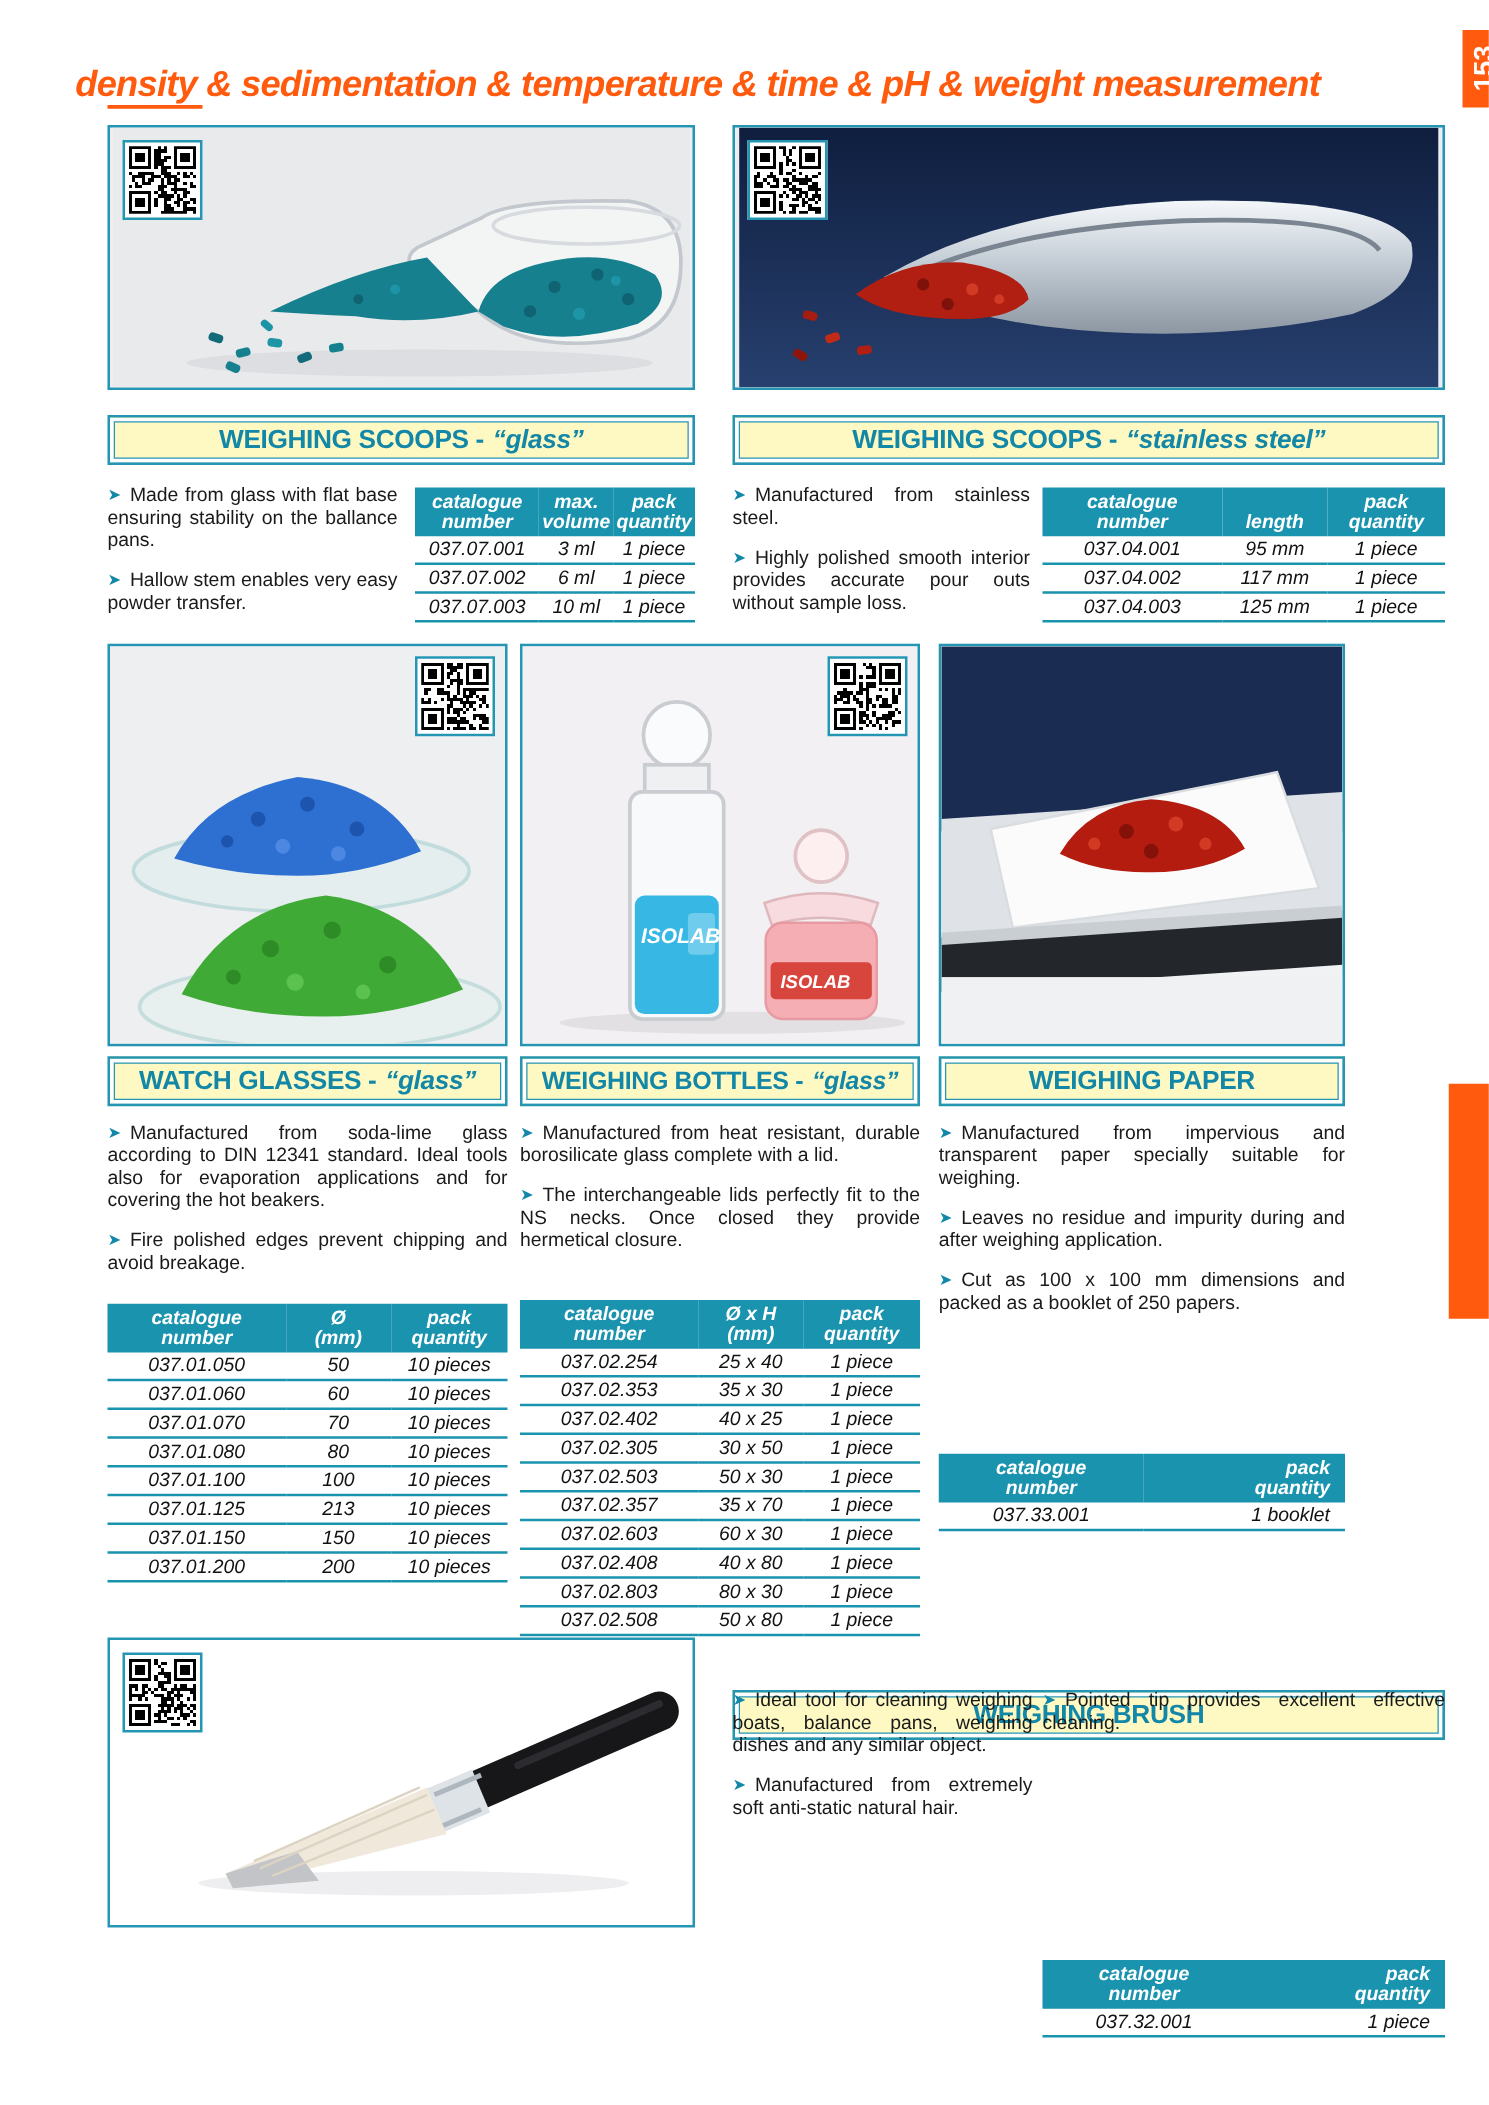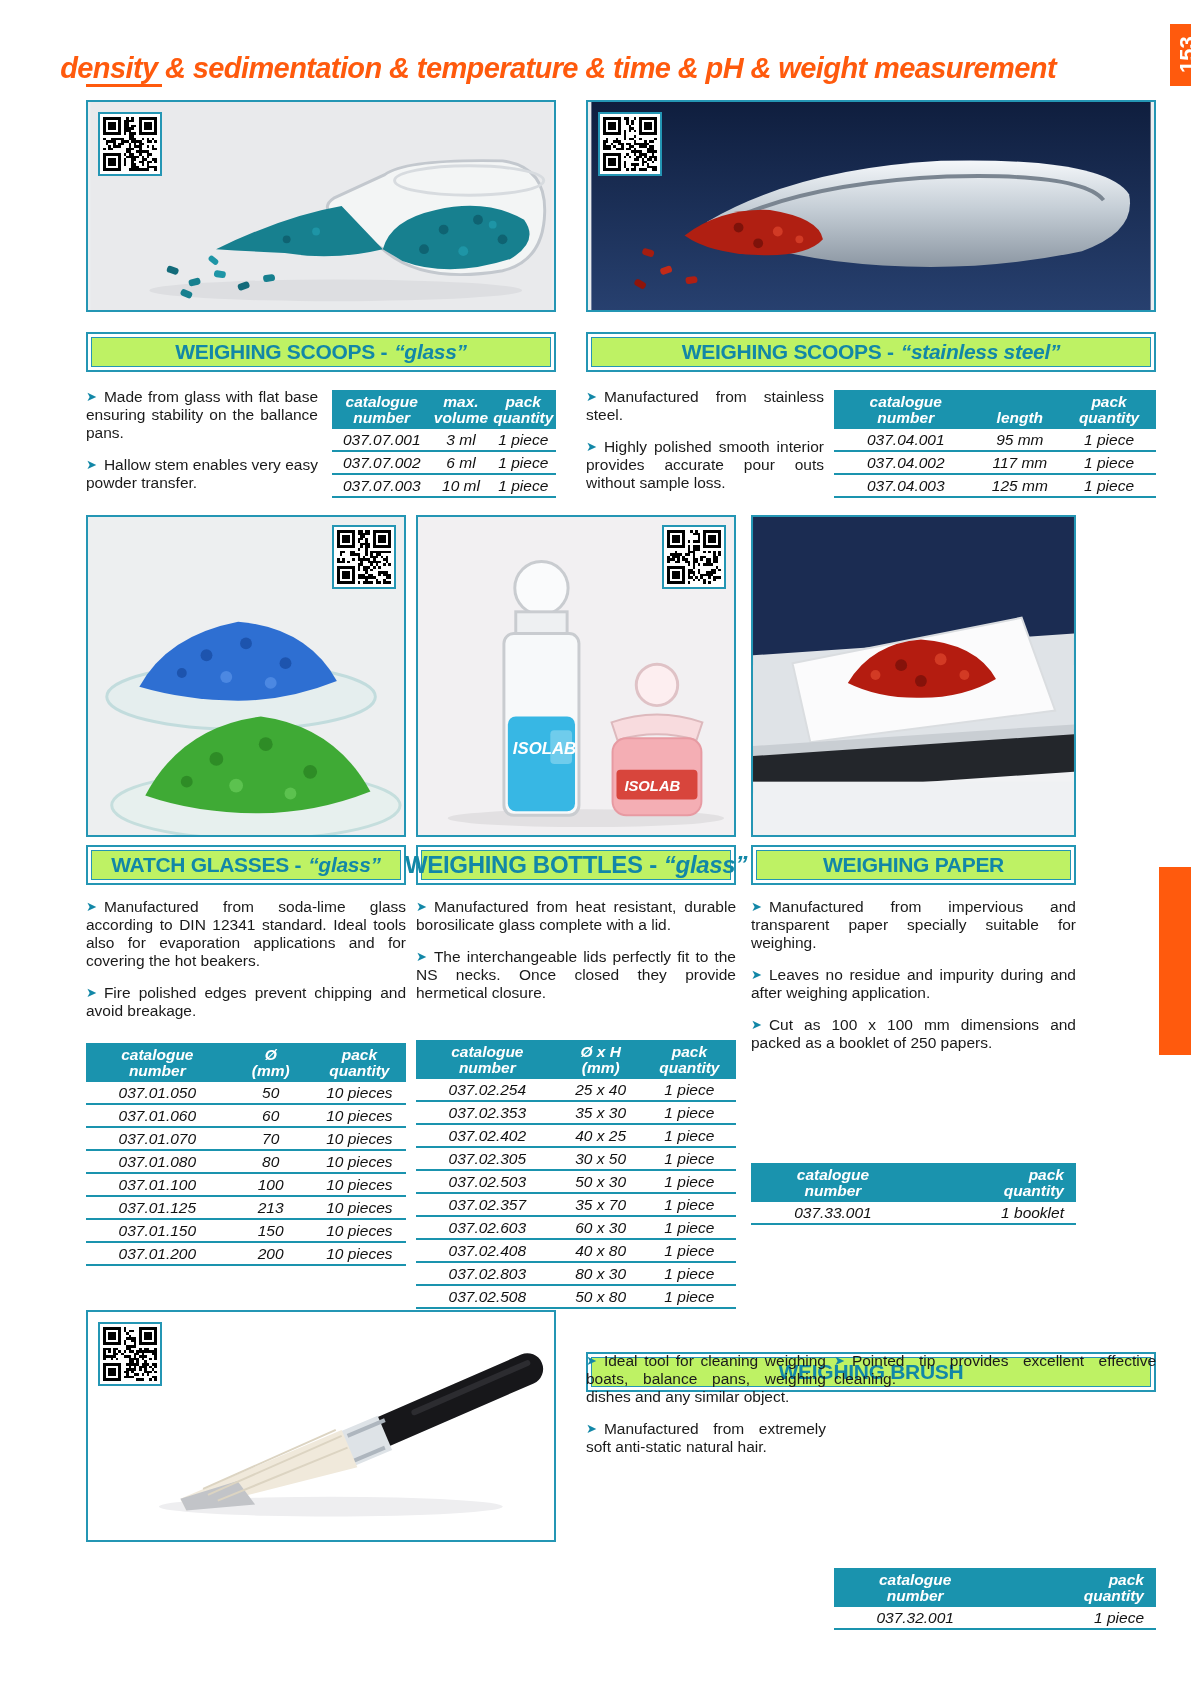--- a/index.html
+++ b/index.html
@@ -36,21 +36,21 @@
   }
   .photo svg{display:block;width:100%;height:100%;}
   .qr{
     position:absolute;width:64px;height:64px;background:#fff;border:2px solid var(--border);
     box-sizing:border-box;padding:3px;
   }
   .qr svg{width:100%;height:100%;display:block;}
   .qr.tl{left:10px;top:10px;} .qr.tr{right:8px;top:8px;}
   
   .sec-title{
-    position:absolute;box-sizing:border-box;height:40px;background:#bef264;
+    position:absolute;box-sizing:border-box;height:40px;background:#fef9c3;
     border:2px solid var(--border);
     box-shadow:inset 0 0 0 3px #fff, inset 0 0 0 4px var(--border);
     display:flex;align-items:center;justify-content:center;gap:7px;
     color:var(--teal);font-weight:bold;font-size:21px;letter-spacing:-0.3px;white-space:nowrap;
   }
   .sec-title .t2{font-style:italic;}
   
   .bullets{position:absolute;text-align:justify;font-size:15.5px;line-height:1.16;}
   .bullet + .bullet{margin-top:14px;}
   .arr{color:var(--teal);font-size:13px;margin-right:7px;position:relative;top:-1px;}
@@ -1191,21 +1191,21 @@
       <path d="M0 236 L325 214 L325 258 L0 280 Z" fill="#23262B"></path>
       <path d="M0 232 L325 210 L325 220 L0 242 Z" fill="#C9CED3"></path>
       <rect y="268" width="325" height="54" fill="#EFF1F3"></rect>
     </svg>
   </figure>
 
   <div class="sec-title" style="left:70px;top:845px;width:320px;">
     <span class="t1">WATCH GLASSES -</span>
     <span class="t2">“glass”</span>
   </div>
-  <div class="sec-title" style="left:400px;top:845px;width:320px;font-size:24px;">
+  <div class="sec-title" style="left:400px;top:845px;width:320px;font-size:20px;">
     <span class="t1">WEIGHING BOTTLES -</span>
     <span class="t2">“glass”</span>
   </div>
   <div class="sec-title" style="left:735px;top:845px;width:325px;">
     <span class="t1">WEIGHING PAPER</span>
   </div>
 
   <div class="bullets" style="left:70px;top:898px;width:320px;">
       <div class="bullet"><span class="arr">➤</span><span class="btxt">Manufactured from soda-lime glass according to DIN 12341 standard. Ideal tools also for evaporation applications and for covering the hot beakers.</span></div>
       <div class="bullet"><span class="arr">➤</span><span class="btxt">Fire polished edges prevent chipping and avoid breakage.</span></div>

